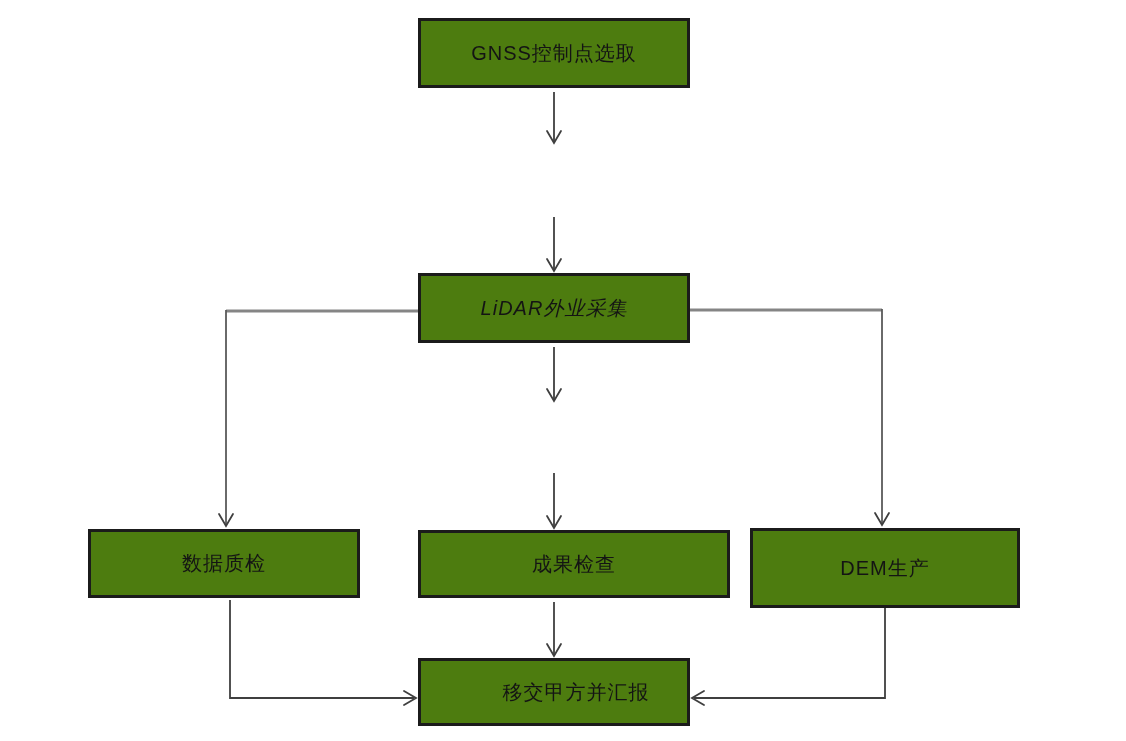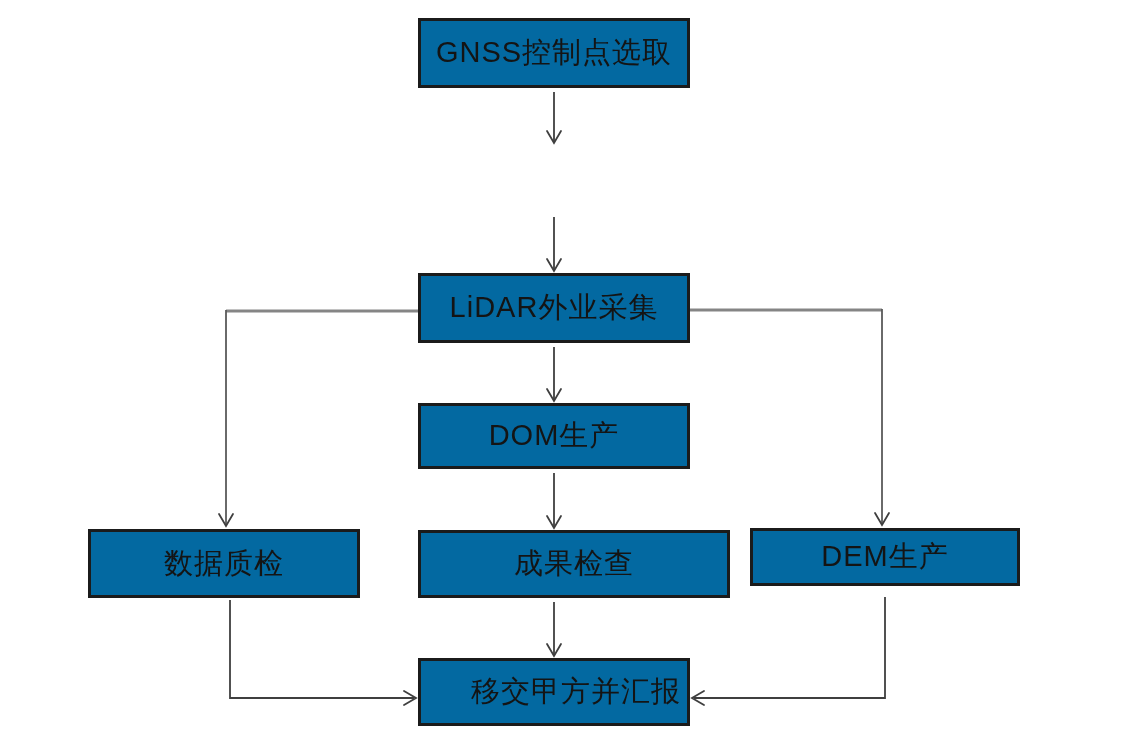--- a/index.html
+++ b/index.html
@@ -19,39 +19,39 @@
     position: absolute;
     left: 0;
     top: 0;
     width: 1126px;
     height: 741px;
   }
   .node {
     position: absolute;
     box-sizing: border-box;
     border: 3px solid #1b1b1b;
-    background: #0369a1;
+    background: #4d7c0f;
     display: flex;
     align-items: center;
     justify-content: center;
-    font-size: 29px;
+    font-size: 20px;
     color: #141414;
     letter-spacing: 1px;
     white-space: nowrap;
   }
   
   .node-gnss      { left: 418px; top: 18px;  width: 272px; height: 70px; }
   .node-imgctrl   { left: 418px; top: 145px; width: 272px; height: 68px; }
-  .node-lidar     { left: 418px; top: 273px; width: 272px; height: 70px; }
+  .node-lidar     { left: 418px; top: 273px; width: 272px; height: 70px; font-style: italic; }
   .node-dom       { left: 418px; top: 403px; width: 272px; height: 66px; }
   .node-check     { left: 418px; top: 530px; width: 312px; height: 68px; }
   .node-handover  { left: 418px; top: 658px; width: 272px; height: 68px; padding-left: 44px; }
   
   .node-qc        { left: 88px;  top: 529px; width: 272px; height: 69px; }
-  .node-dem       { left: 750px; top: 528px; width: 270px; height: 58px; }
+  .node-dem       { left: 750px; top: 528px; width: 270px; height: 80px; }
 
   .wire {
     fill: none;
     stroke: #3f3f3f;
     stroke-width: 1.8;
   }
   .wire-gray {
     fill: none;
     stroke: #858585;
     stroke-width: 3;
@@ -125,23 +125,20 @@
 
   <div class="node node-gnss">
     <span>GNSS控制点选取</span>
   </div>
 
 
   <div class="node node-lidar">
     <span>LiDAR外业采集</span>
   </div>
 
-  <div class="node node-dom">
-    <span>DOM生产</span>
-  </div>
 
   <div class="node node-check">
     <span>成果检查</span>
   </div>
 
   <div class="node node-handover">
     <span>移交甲方并汇报</span>
   </div>
 
   <div class="node node-qc">

